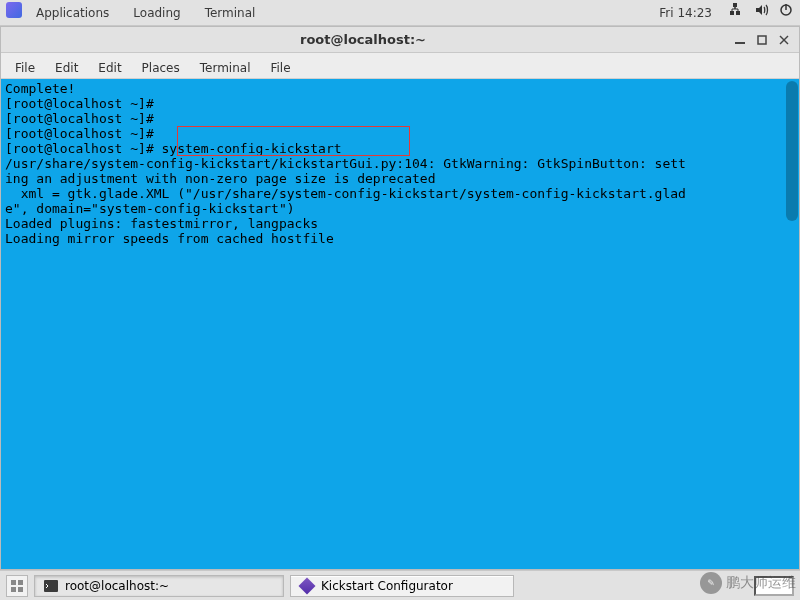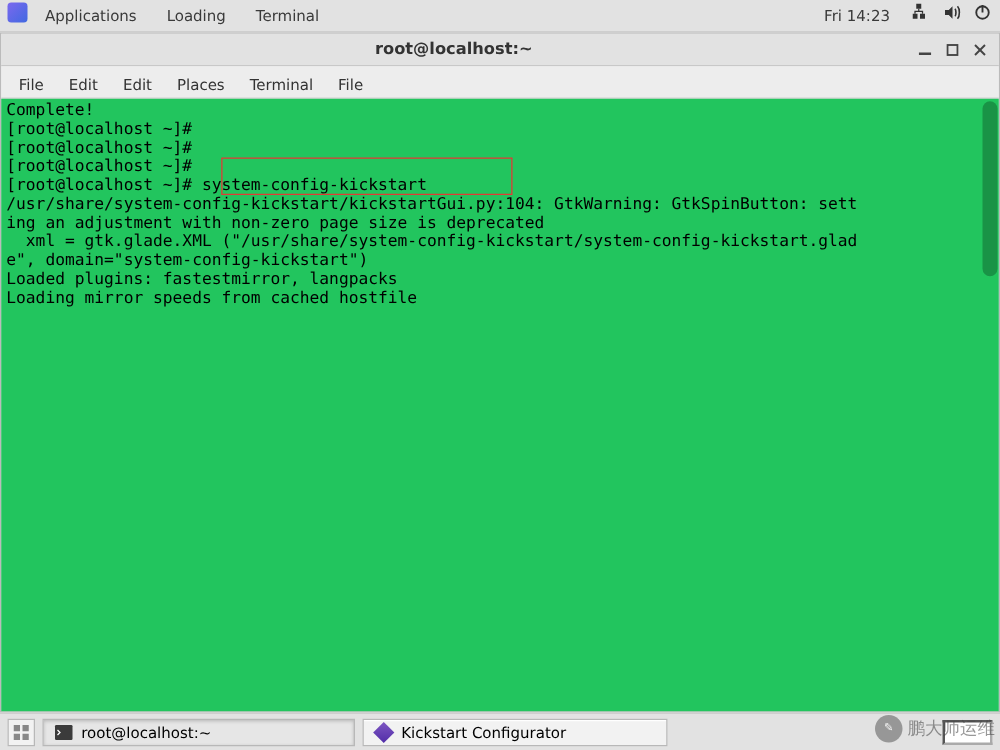--- a/index.html
+++ b/index.html
@@ -19,21 +19,21 @@
 .titlebar .title { flex:1; text-align:center; font-weight:600; color:#333; font-size:13px; }
 .win-btns { display:flex; gap:12px; padding:0 10px; }
 .win-btn { width:10px; height:10px; display:flex; align-items:center; justify-content:center; color:#444; }
 .win-btn svg { display:block; }
 
 
 .menubar { height:26px; background:#ededed; display:flex; align-items:flex-end; padding:0 4px; border-bottom:1px solid #d0d0d0; color:#333; }
 .menu-item { padding:3px 10px; border-radius:3px; }
 
 
-.terminal { flex:1; background:#22c55e; font-family:"DejaVu Sans Mono","Courier New",monospace; font-size:13px; line-height:15px; color:#000; padding:2px 4px; white-space:pre; overflow:hidden; position:relative; }
+.terminal { flex:1; background:#0ea5e9; font-family:"DejaVu Sans Mono","Courier New",monospace; font-size:13px; line-height:15px; color:#000; padding:2px 4px; white-space:pre; overflow:hidden; position:relative; }
 .scroll-thumb { position:absolute; right:1px; top:2px; width:12px; height:140px; background:rgba(0,0,0,0.25); border-radius:6px; }
 .red-box { position:absolute; border:1px solid #e53935; }
 
 
 .taskbar { position:absolute; left:0; right:0; bottom:0; height:30px; background:#e2e2e2; border-top:1px solid #c8c8c8; display:flex; align-items:center; padding:0 6px; gap:6px; }
 .task-btn { height:22px; border:1px solid #b8b8b8; background:#f2f2f2; display:flex; align-items:center; padding:0 8px; gap:6px; box-shadow:inset 0 1px 0 #fff; }
 .task-btn.active { box-shadow:inset 0 1px 3px rgba(0,0,0,0.2); background:#e6e6e6; }
 .task-icon { width:16px; height:16px; display:flex; align-items:center; justify-content:center; }
 .task-icon.diamond { transform:rotate(45deg); background:linear-gradient(135deg,#7e57c2,#512da8); width:12px; height:12px; }
 .show-desktop { width:22px; height:22px; border:1px solid #b8b8b8; background:#f2f2f2; display:flex; align-items:center; justify-content:center; }
@@ -123,21 +123,21 @@
   </div>
   <div class="task-btn active" style="width:250px;">
     <span class="task-icon">
       <svg width="16" height="16">
           <rect x="1" y="2" width="14" height="12" rx="1" fill="#3b3b3b"></rect>
           <path d="M3 6l2 2-2 2" stroke="#fff" stroke-width="1" fill="none"></path>
         </svg>
     </span>
     <span>root@localhost:~</span>
   </div>
-  <div class="task-btn" style="width:244px;">
+  <div class="task-btn" style="width:224px;">
     <span class="task-icon">
         <div class="diamond task-icon"></div>
       </span>
     <span>Kickstart Configurator</span>
   </div>
   <div class="tray-input-box"></div>
 </div>
 
 <div class="watermark">
   <div class="circle">✎</div>

